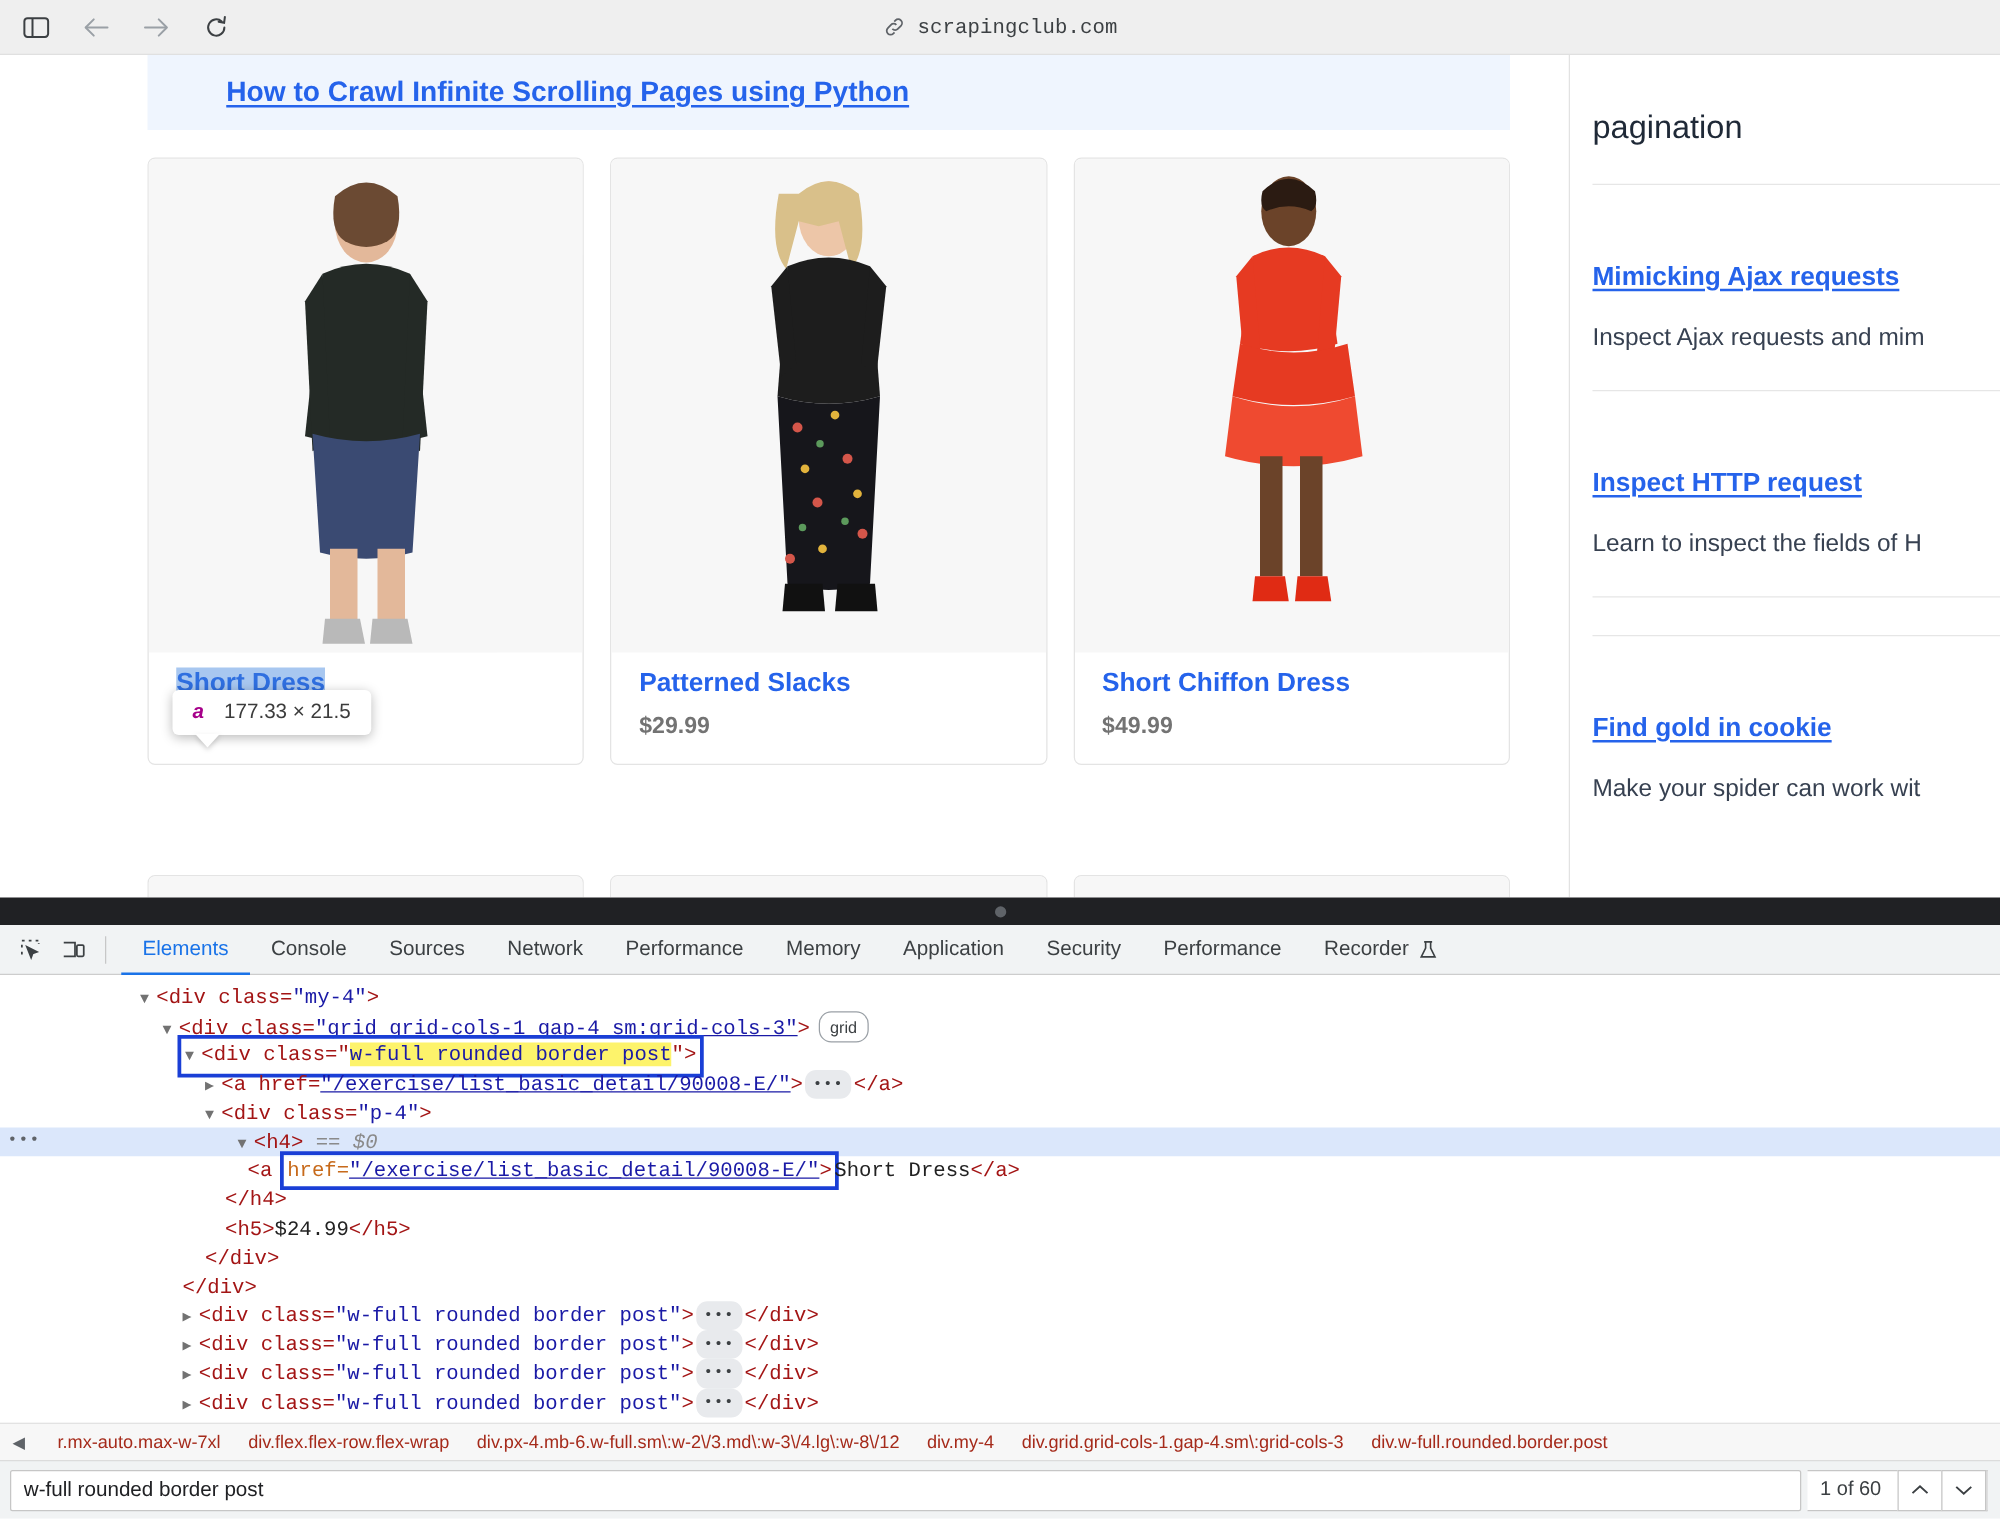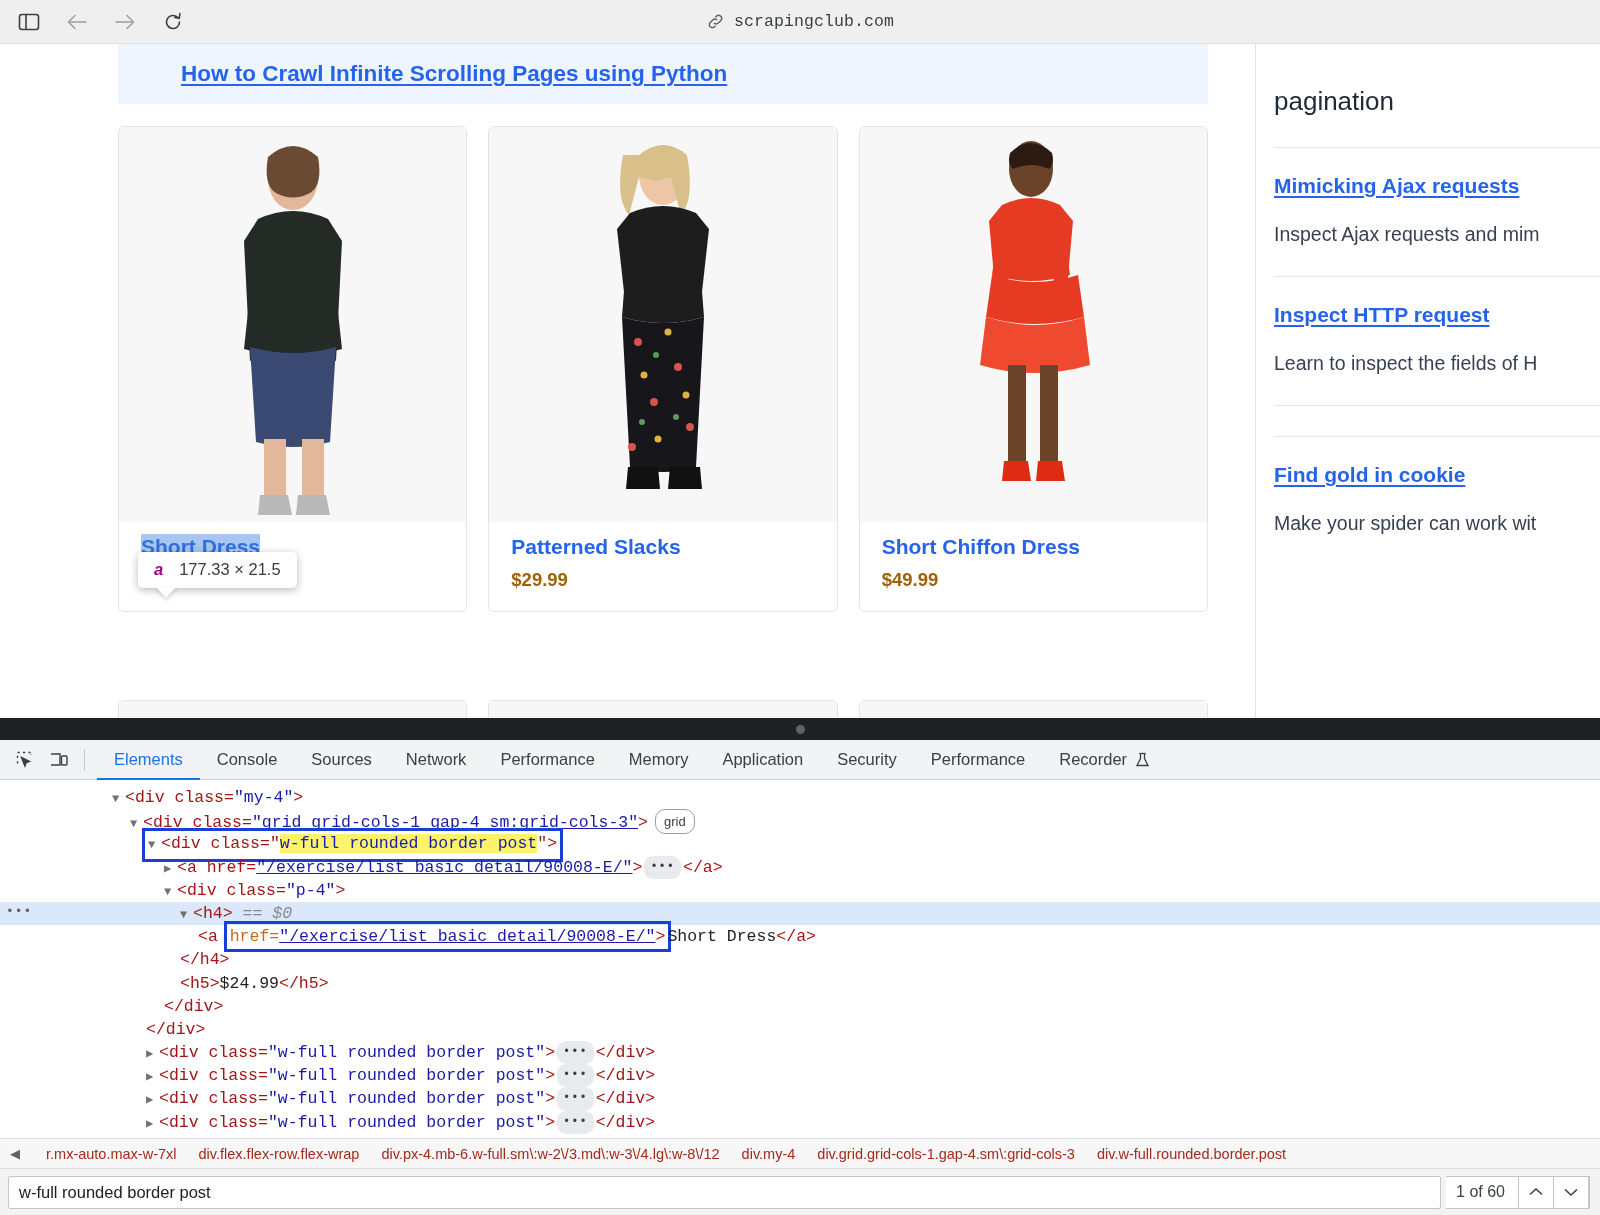--- a/index.html
+++ b/index.html
@@ -45,21 +45,21 @@
     display: grid; grid-template-columns: repeat(3, 1fr); gap: 21px;
   }
   .card { border: 1px solid #e4e4e4; border-radius: 6px; background: #fff; overflow: hidden; }
   .card-img { height: 395px; background: #f7f7f7; position: relative; overflow: hidden; }
   .card-body { padding: 12px 22px 20px; }
   .card-title {
     font-size: 21px; font-weight: 700; color: #2563eb; cursor: pointer;
     display: inline-block; line-height: 1.25;
   }
   .card-title.selected { background: #a8c7f0; color:#2f6fe0; }
-  .card-price { font-size: 18.5px; font-weight: 700; color: #a16207; margin-top: 9px; }
+  .card-price { font-size: 18.5px; font-weight: 700; color: #737373; margin-top: 9px; }
 
   .row2 { position: absolute; left: 118px; top: 656px; width: 1090px;
           display: grid; grid-template-columns: repeat(3,1fr); gap: 21px; }
   .row2 .card-img { height: 120px; }
 
   
   .inspect-tip {
     position: absolute; left: 138px; top: 508px; z-index: 30;
     background: #fff; border-radius: 5px; padding: 8px 16px 9px;
     box-shadow: 0 2px 9px rgba(0,0,0,.28);
@@ -75,20 +75,21 @@
 
   
   .side-inner { padding: 14px 0 0 18px; }
   .side-top { font-size: 26px; color: #1f2937; padding-top: 28px; }
   .side-item { padding-top: 26px; }
   .side-sep { border-top: 1px solid #e6e6e6; margin-top: 30px; }
   .side-link {
     font-size: 21px; font-weight: 700; color: #2563eb; cursor: pointer;
     text-decoration: underline; text-underline-offset: 3px; white-space: nowrap;
     display: block;
+    margin-top: 36px;
   }
   .side-desc { font-size: 19.5px; color: #374151; margin-top: 25px; white-space: nowrap; }
 
   
   .devtools { position: relative; height: 497px; background: #fff; display: flex; flex-direction: column; }
   .dt-drag { height: 22px; background: #202124; display:flex; align-items:center; justify-content:center; cursor: row-resize; }
   .dt-drag-dot { width: 9px; height: 9px; border-radius: 50%; background: #5f6368; }
 
   .dt-tabs {
     height: 40px; background: #f1f3f4; border-bottom: 1px solid #cdcdcd;
@@ -102,21 +103,21 @@
   }
   .dt-tab.active { color: #1a73e8; box-shadow: inset 0 -2px 0 #1a73e8; }
 
   
   .dom-tree {
     flex: 1; overflow: hidden; position: relative;
     font-family: "Liberation Mono", monospace; font-size: 16.5px; line-height: 23.2px;
     padding-top: 6px; background: #fff;
   }
   .dom-row { position: relative; padding: 0 0 0 0; white-space: nowrap; height: 23.2px; }
-  .dom-row.sel { background: #dbe7fb; }
+  .dom-row.sel { background: #dbe7fb; padding-left: 10px; }
   .dom-row.gutter-row::before {
     content: '•••'; position: absolute; left: 6px; top: -2px;
     font-size: 13px; letter-spacing: 1px; color: #5f6368;
   }
   .ind { display: inline-block; }
   .tw { color: #727272; font-size: 12px; display:inline-block; width: 13px; }
   .tag { color: #a31515; }
   .attr { color: #c76a1b; }
   .val { color: #1a1aa6; }
   .valink { color: #1a1aa6; text-decoration: underline; cursor: pointer; }

